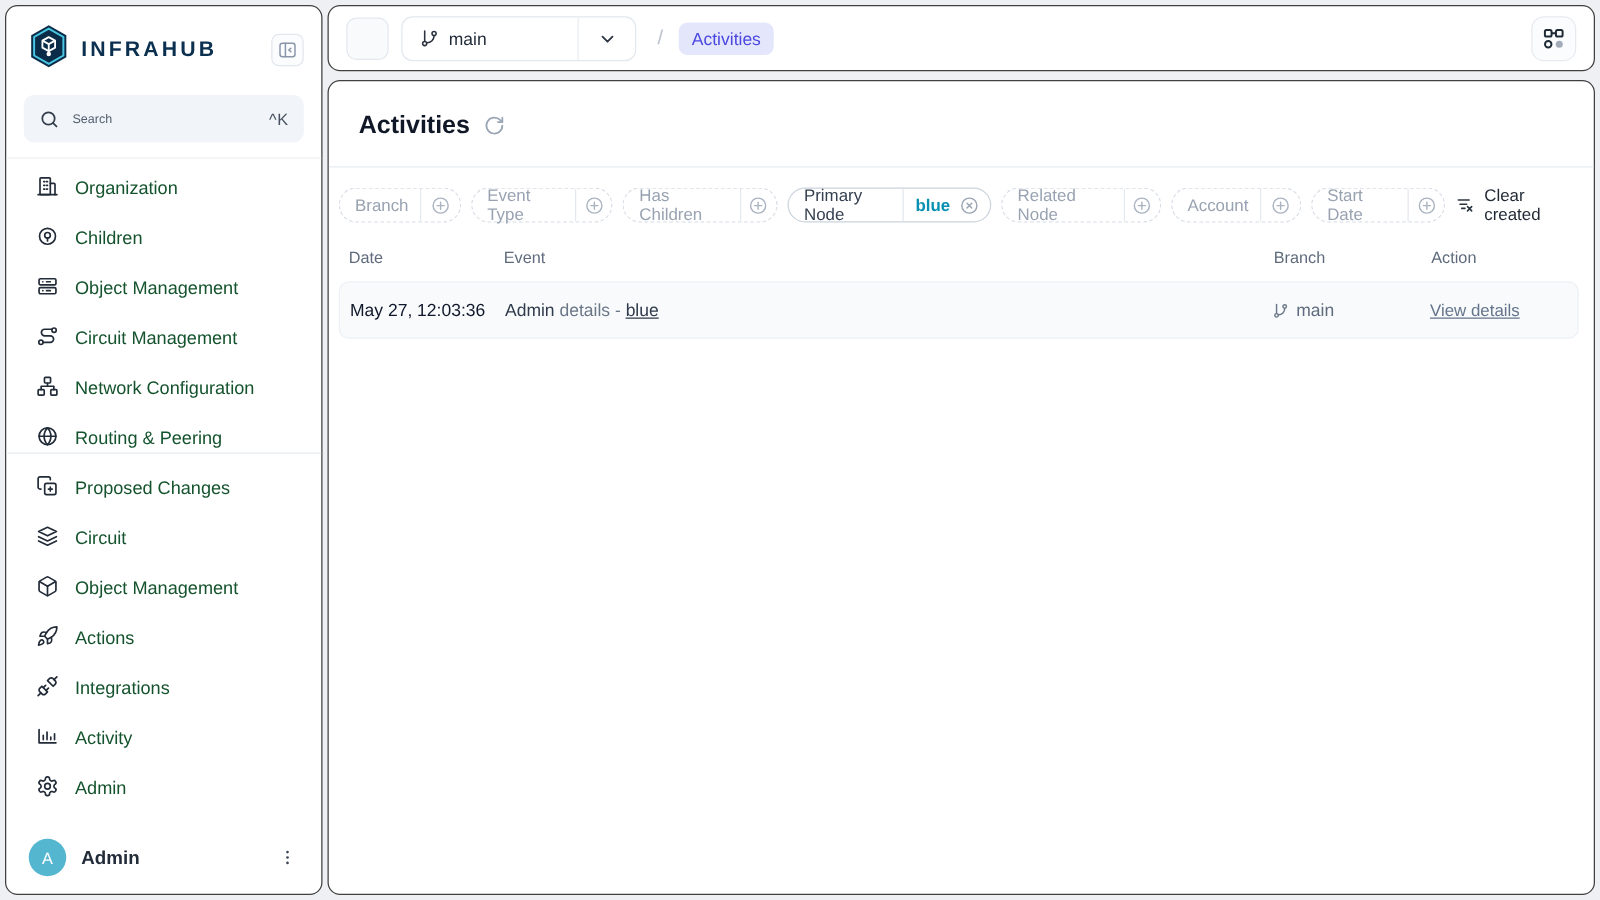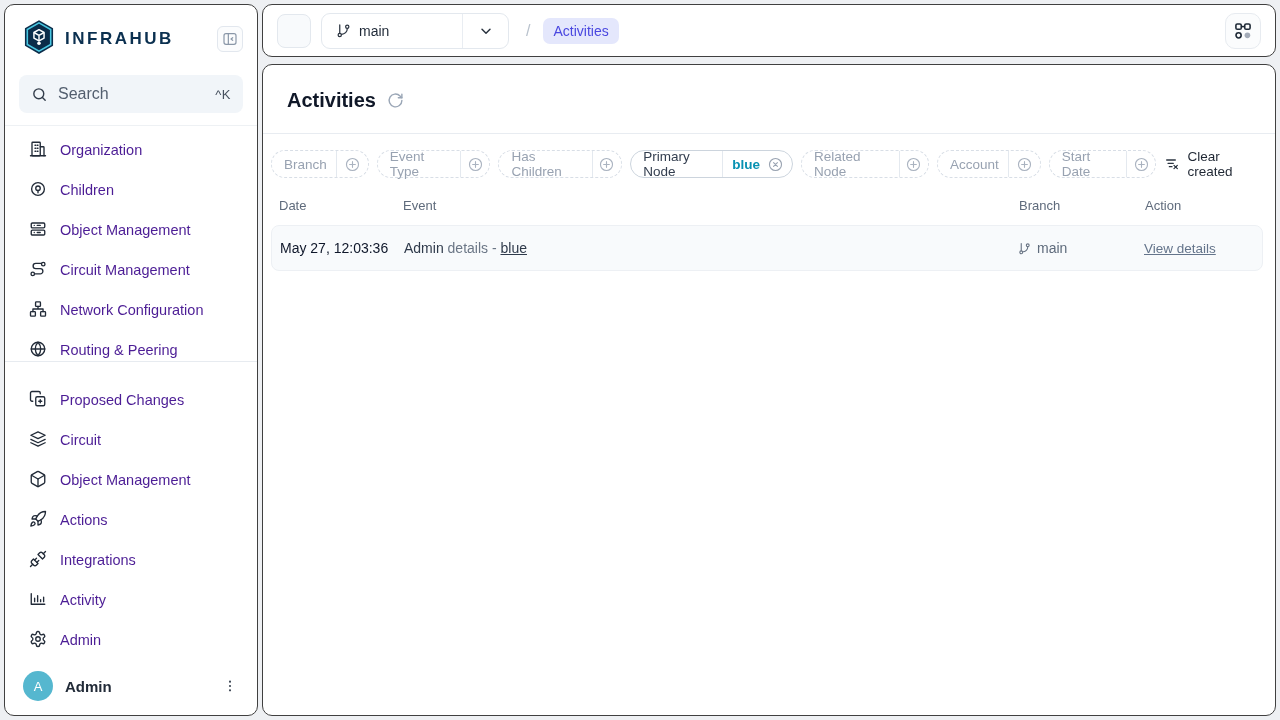--- a/index.html
+++ b/index.html
@@ -14,26 +14,26 @@
   .card { background:#fff; border:1px solid #404040; border-radius:10px; }
 
   
   .sidebar { position:absolute; left:4px; top:4px; width:254px; height:712px; display:flex; flex-direction:column; }
   .logo-row { display:flex; align-items:center; padding:14px 14px 12px 18px; }
   .logo-hex { width:32px; height:36px; flex:0 0 auto; }
   .brand { font-size:17px; font-weight:bold; letter-spacing:2.5px; color:#0b3050; margin-left:10px; flex:1; }
   .collapse-btn { width:26px; height:26px; border:1px solid #e2e7ee; border-radius:6px; background:#fbfcfd; color:#8a97a8; display:flex; align-items:center; justify-content:center; cursor:pointer; }
 
   .searchbox { margin:4px 14px 12px; height:38px; background:#f1f5f9; border-radius:8px; display:flex; align-items:center; padding:0 12px; cursor:pointer; }
-  .search-ph { color:#525e6e; font-size:16px; margin-left:10px; flex:1; }
+  .search-ph { color:#525e6e; font-size:10px; margin-left:10px; flex:1; }
   .search-kbd { color:#46505e; font-size:13px; letter-spacing:.5px; }
 
   .nav-scroll { height:236px; overflow:hidden; border-top:1px solid #eef1f4; padding-top:4px; }
-  .nav-group2 { border-top:1px solid #e7ebf0; padding-top:18px; flex:1; }
-  .nav-item { display:flex; align-items:center; height:40px; padding:0 14px 0 24px; gap:13px; font-size:14.5px; color:#4c1d95; cursor:pointer; }
+  .nav-group2 { border-top:1px solid #e7ebf0; padding-top:8px; flex:1; }
+  .nav-item { display:flex; align-items:center; height:40px; padding:0 14px 0 24px; gap:13px; font-size:14.5px; color:#14532d; cursor:pointer; }
   .nav-item svg { flex:0 0 auto; color:#222b38; }
 
   .user-row { display:flex; align-items:center; padding:10px 16px 14px 18px; gap:12px; }
   .avatar { width:30px; height:30px; border-radius:50%; background:#55b7cf; color:#fff; font-size:13px; display:flex; align-items:center; justify-content:center; }
   .user-name { font-size:15px; font-weight:bold; color:#222b38; flex:1; }
   .kebab { color:#3c4654; width:22px; height:22px; display:flex; align-items:center; justify-content:center; cursor:pointer; border-radius:6px; }
 
   
   .topbar { position:absolute; left:262px; top:4px; width:1014px; height:53px; display:flex; align-items:center; padding:0 14px; }
   .icon-btn { width:34px; height:34px; border:1px solid #e3e8ee; border-radius:8px; background:#f8fafc; color:#2b3440; display:flex; align-items:center; justify-content:center; cursor:pointer; }

